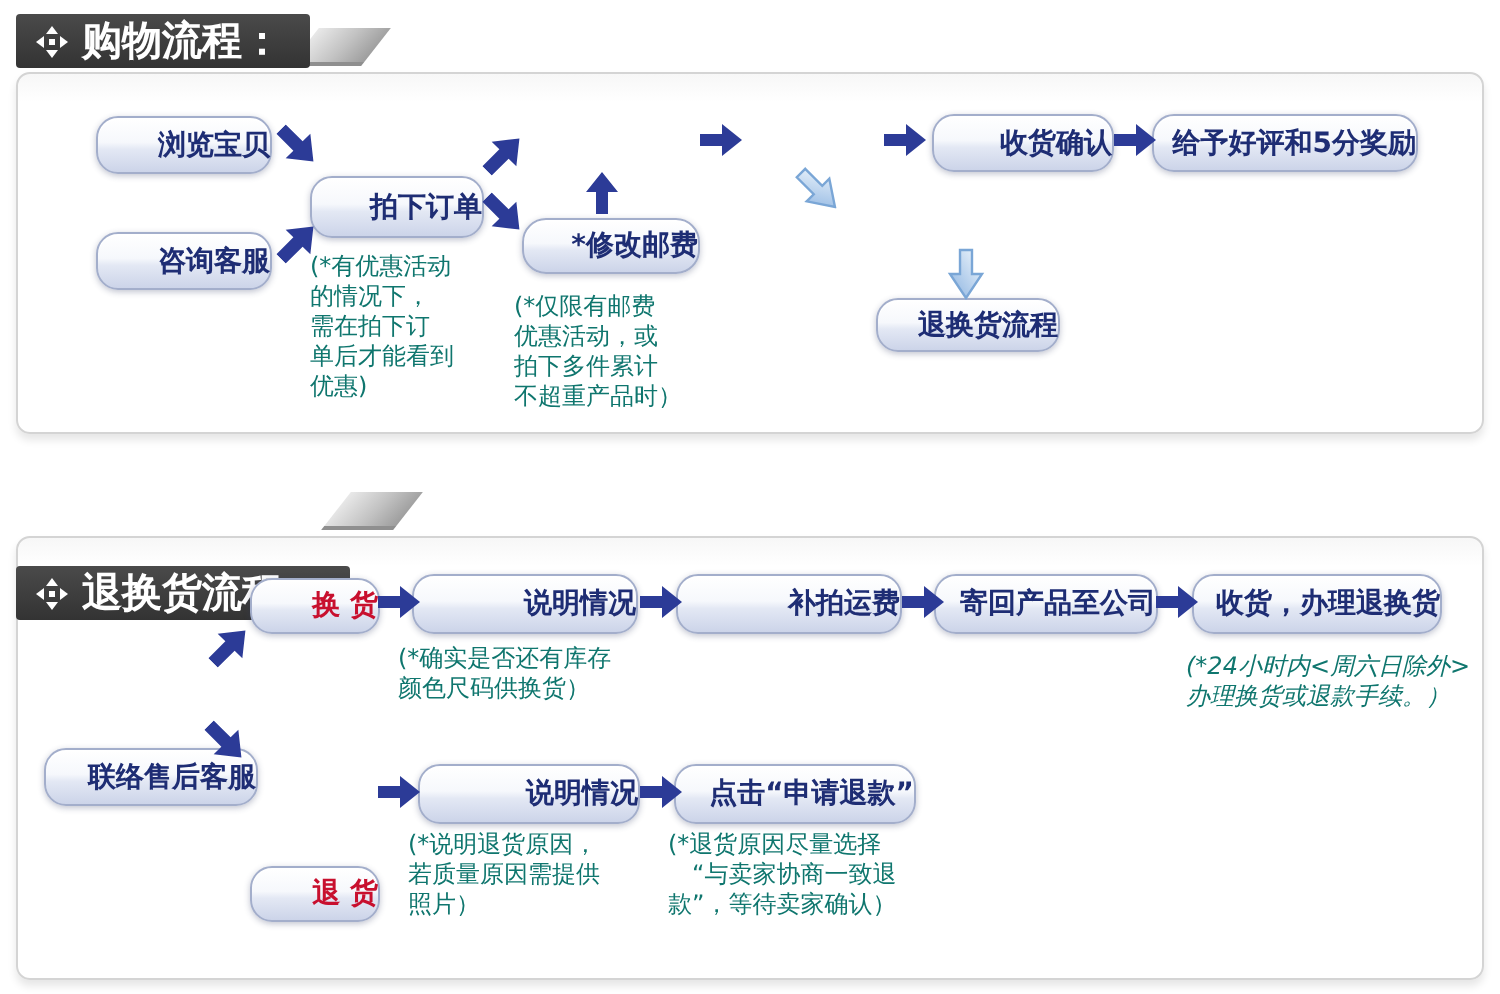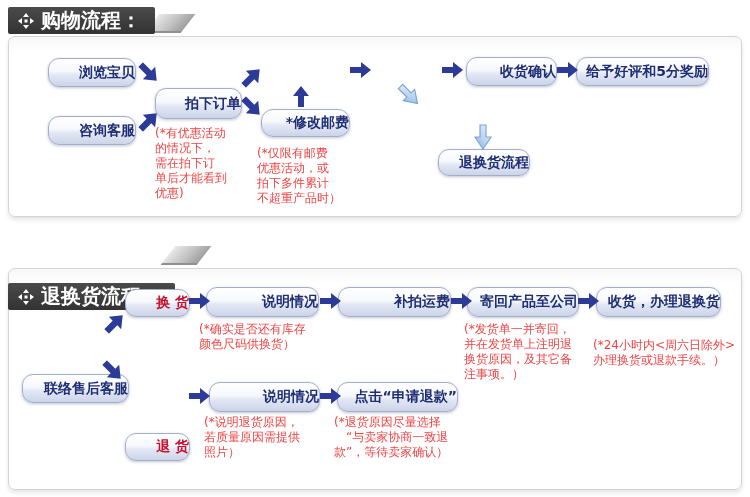--- a/index.html
+++ b/index.html
@@ -22,21 +22,21 @@
 
   
   .node{position:absolute;display:flex;align-items:center;justify-content:flex-end;
         background:linear-gradient(180deg,#ffffff 0%,#f6f8fc 45%,#e3e8f4 58%,#ccd4e9 100%);
         border:1px solid #a3aecb;border-radius:11px;
         box-shadow:0 1px 3px rgba(50,60,100,.30), inset 0 1px 0 #fff;
         color:#1e2d74;font-weight:bold;font-size:14px;white-space:nowrap;z-index:6;}
   .node.red{color:#c8102e;}
 
   
-  .note{position:absolute;font-size:12px;line-height:15px;color:#ef4444;
+  .note{position:absolute;font-size:12px;line-height:15px;color:#0f766e;
         white-space:pre-line;z-index:6;}
 
   
   .arr{position:absolute;width:22px;height:20px;z-index:6;}
   .arr svg{display:block;}
   .arr.big{width:24px;height:22px;}
   .arr.lt{width:26px;height:22px;}
 </style>
 </head>
 <body>
@@ -189,25 +189,21 @@
     </div>
   <div class="node" style="left:209px;top:382px;width:109px;height:28px;">
       <span>说明情况</span>
     </div>
   <div class="node" style="left:337px;top:382px;width:119px;height:28px;">
       <span>点击“申请退款”</span>
     </div>
 
   <div class="note" style="left:199px;top:322px;">(*确实是否还有库存
 颜色尺码供换货）</div>
-  <div class="note" style="left:464px;top:322px;">(*发货单一并寄回，
-并在发货单上注明退
-换货原因，及其它备
-注事项。）</div>
-  <div class="note" style="left:593px;top:338px;">(*24小时内&lt;周六日除外&gt;
+  <div class="note" style="left:593px;top:326px;font-style:italic;">(*24小时内&lt;周六日除外&gt;
 办理换货或退款手续。）</div>
   <div class="note" style="left:204px;top:415px;">(*说明退货原因，
 若质量原因需提供
 照片）</div>
   <div class="note" style="left:334px;top:415px;">(*退货原因尽量选择
 　“与卖家协商一致退
 款”，等待卖家确认）</div>
 
   <div class="arr big" style="left:103px;top:312px;transform:rotate(-45deg);">
     <svg width="24" height="22" viewBox="0 0 22 20">

